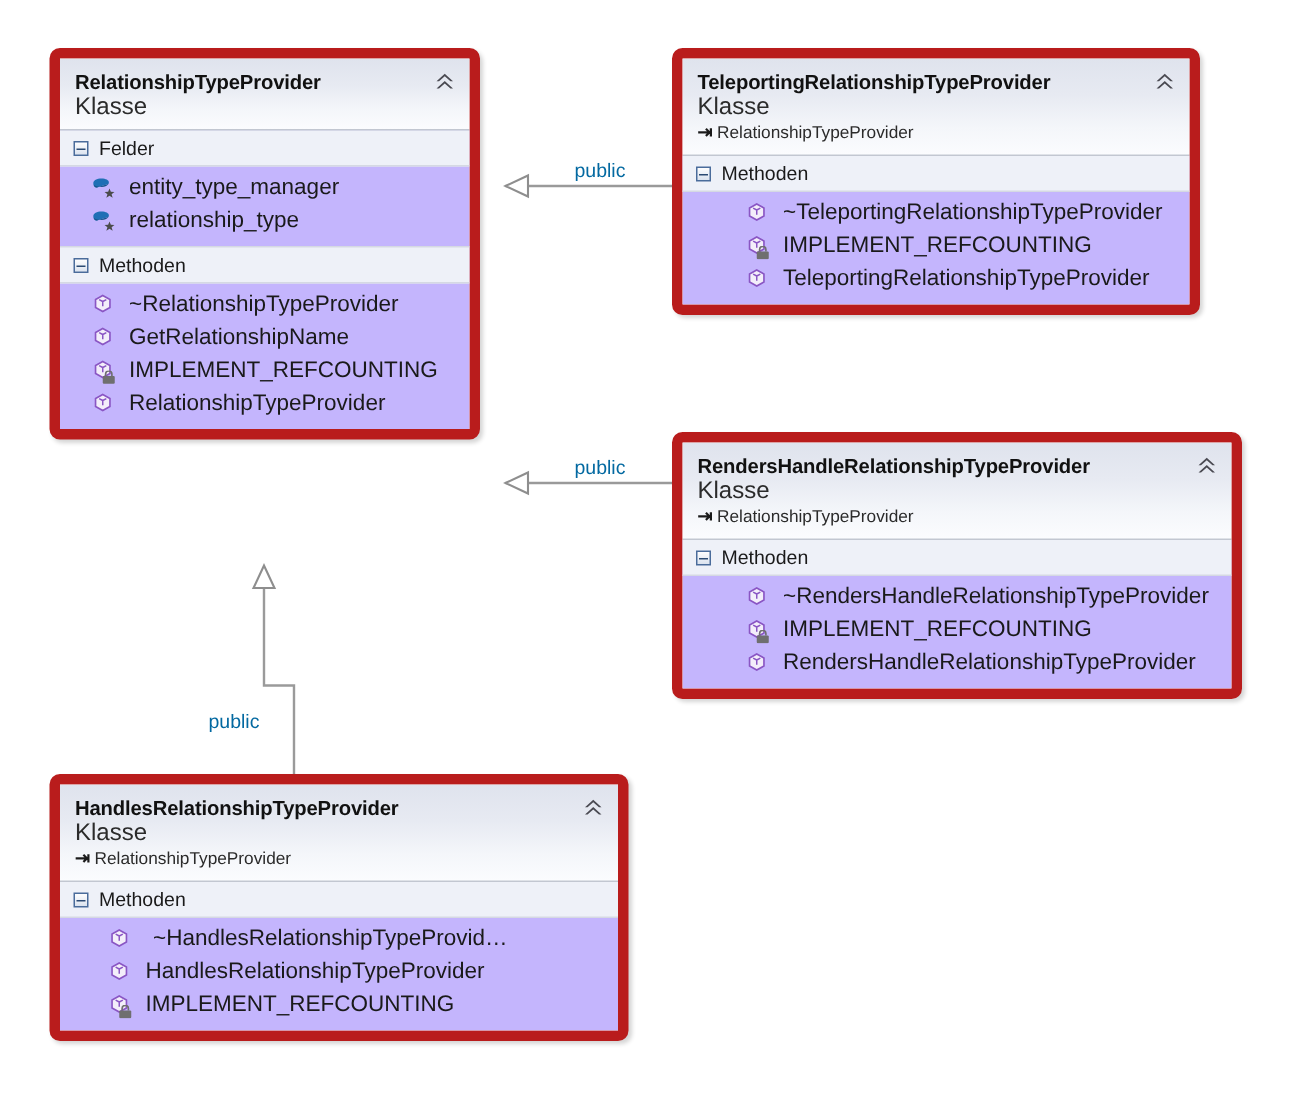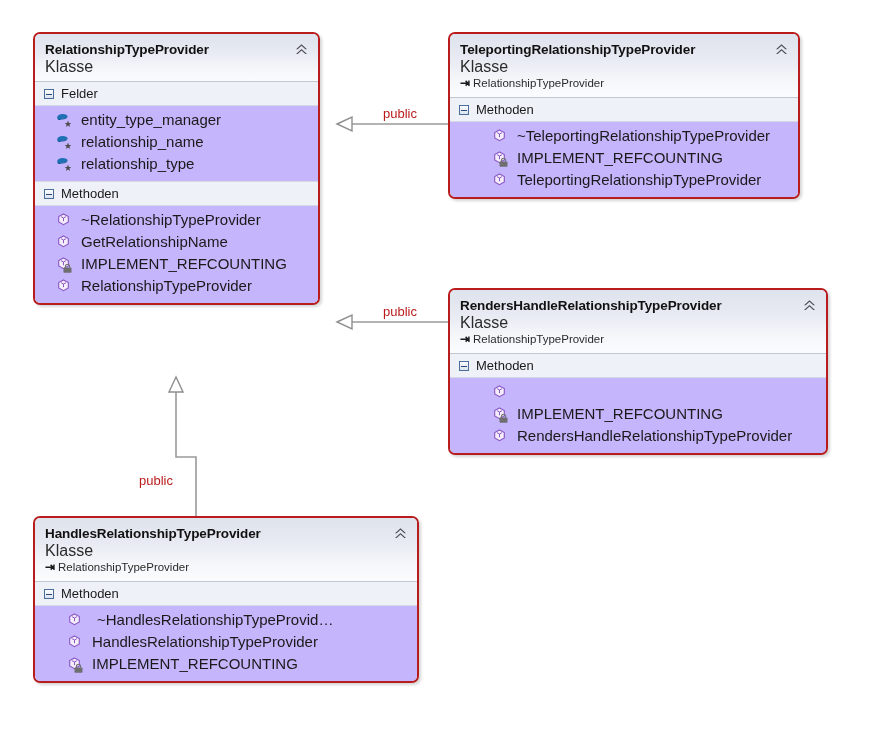--- a/index.html
+++ b/index.html
@@ -25,31 +25,31 @@
   
   #connectors {
     position: absolute;
     left: 0; top: 0;
     width: 877px; height: 740px;
     pointer-events: none;
   }
   .edge-label {
     position: absolute;
     font-size: 13px;
-    color: #b91c1c;
+    color: #0369a1;
     font-family: "Liberation Sans", sans-serif;
     white-space: nowrap;
   }
 
   
   .uml-class {
     position: absolute;
     box-sizing: border-box;
     background: #ffffff;
-    border: 2px solid #b91c1c;
+    border: 7px solid #b91c1c;
     border-radius: 7px;
     box-shadow: 2px 2px 3px rgba(0,0,0,0.17);
     overflow: hidden;
   }
   .uml-header {
     box-sizing: border-box;
     padding: 7px 10px 6px 10px;
     background: linear-gradient(to bottom, #dfe3ed 0%, #e7eaf2 38%, #f4f6fa 72%, #fbfcfe 100%);
     border-bottom: 1px solid #c2c7d1;
     position: relative;
@@ -208,32 +208,20 @@
         <div class="member">
           <span class="icon-wrap">
             <svg class="ico-field" width="13" height="12" viewBox="0 0 13 12">
               <path d="M1.2 4.2 C1.2 2.3 3.6 1.0 6.6 1.0 C9.6 1.0 11.6 2.1 11.6 3.6 C11.6 4.6 10.6 5.2 9.4 5.1 L3.6 7.0 C2.2 7.4 1.2 5.8 1.2 4.2 Z" fill="#1f6fb5"></path>
               <path d="M1.2 4.3 C1.6 6.0 2.4 7.1 3.6 7.0 L9.4 5.1 C10.4 5.1 11.2 4.7 11.5 4.1 C11.0 5.6 9.1 6.6 6.5 6.6 C3.6 6.6 1.3 5.6 1.2 4.3 Z" fill="#17538a"></path>
             </svg>
             <svg class="badge-star" width="8" height="8" viewBox="0 0 8 8">
               <path d="M4 0.6 L4.9 2.9 L7.3 3.0 L5.4 4.5 L6.1 6.9 L4 5.5 L1.9 6.9 L2.6 4.5 L0.7 3.0 L3.1 2.9 Z" fill="#4b4b4b"></path>
             </svg>
           </span>
-          <span class="m-label">relationship_name</span>
-        </div>
-        <div class="member">
-          <span class="icon-wrap">
-            <svg class="ico-field" width="13" height="12" viewBox="0 0 13 12">
-              <path d="M1.2 4.2 C1.2 2.3 3.6 1.0 6.6 1.0 C9.6 1.0 11.6 2.1 11.6 3.6 C11.6 4.6 10.6 5.2 9.4 5.1 L3.6 7.0 C2.2 7.4 1.2 5.8 1.2 4.2 Z" fill="#1f6fb5"></path>
-              <path d="M1.2 4.3 C1.6 6.0 2.4 7.1 3.6 7.0 L9.4 5.1 C10.4 5.1 11.2 4.7 11.5 4.1 C11.0 5.6 9.1 6.6 6.5 6.6 C3.6 6.6 1.3 5.6 1.2 4.3 Z" fill="#17538a"></path>
-            </svg>
-            <svg class="badge-star" width="8" height="8" viewBox="0 0 8 8">
-              <path d="M4 0.6 L4.9 2.9 L7.3 3.0 L5.4 4.5 L6.1 6.9 L4 5.5 L1.9 6.9 L2.6 4.5 L0.7 3.0 L3.1 2.9 Z" fill="#4b4b4b"></path>
-            </svg>
-          </span>
           <span class="m-label">relationship_type</span>
         </div>
       </div>
 
       <div class="section-head">
         <span class="toggle-box"></span>
         <span>Methoden</span>
       </div>
       <div class="member-list">
         <div class="member">
@@ -352,20 +340,21 @@
         <span>Methoden</span>
       </div>
       <div class="member-list">
         <div class="member" style="padding-left:42px;">
           <span class="icon-wrap">
             <svg class="ico-method" width="13" height="13" viewBox="0 0 13 13">
               <path d="M6.5 1.0 L11.3 3.6 L11.3 9.0 L6.5 11.7 L1.7 9.0 L1.7 3.6 Z" fill="#f3eefa" stroke="#8a56c4" stroke-width="1.1"></path>
               <path d="M6.5 5.0 L8.9 3.7 M6.5 5.0 L4.1 3.7 M6.5 5.0 L6.5 8.2" stroke="#8a56c4" stroke-width="1"></path>
             </svg>
           </span>
+          <span class="m-label">~RendersHandleRelationshipTypeProvider</span>
         </div>
         <div class="member" style="padding-left:42px;">
           <span class="icon-wrap">
             <svg class="ico-method" width="13" height="13" viewBox="0 0 13 13">
               <path d="M6.5 1.0 L11.3 3.6 L11.3 9.0 L6.5 11.7 L1.7 9.0 L1.7 3.6 Z" fill="#f3eefa" stroke="#8a56c4" stroke-width="1.1"></path>
               <path d="M6.5 5.0 L8.9 3.7 M6.5 5.0 L4.1 3.7 M6.5 5.0 L6.5 8.2" stroke="#8a56c4" stroke-width="1"></path>
             </svg>
             <svg class="badge-lock" width="9" height="9" viewBox="0 0 9 9">
               <rect x="0.5" y="3.6" width="8" height="5.2" rx="0.8" fill="#6f6f6f"></rect>
               <path d="M2.4 3.6 V2.4 A2.1 2.1 0 0 1 6.6 2.4 V3.6" fill="none" stroke="#6f6f6f" stroke-width="1.1"></path>

